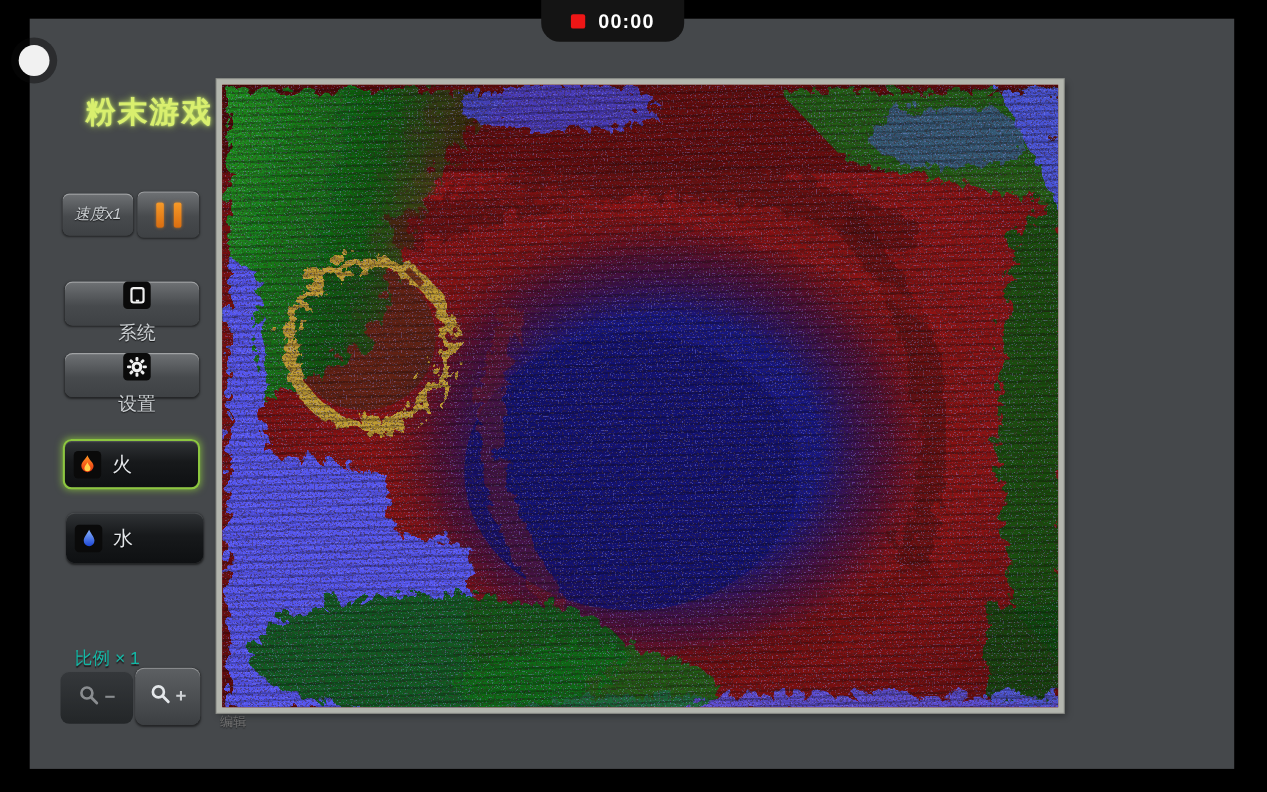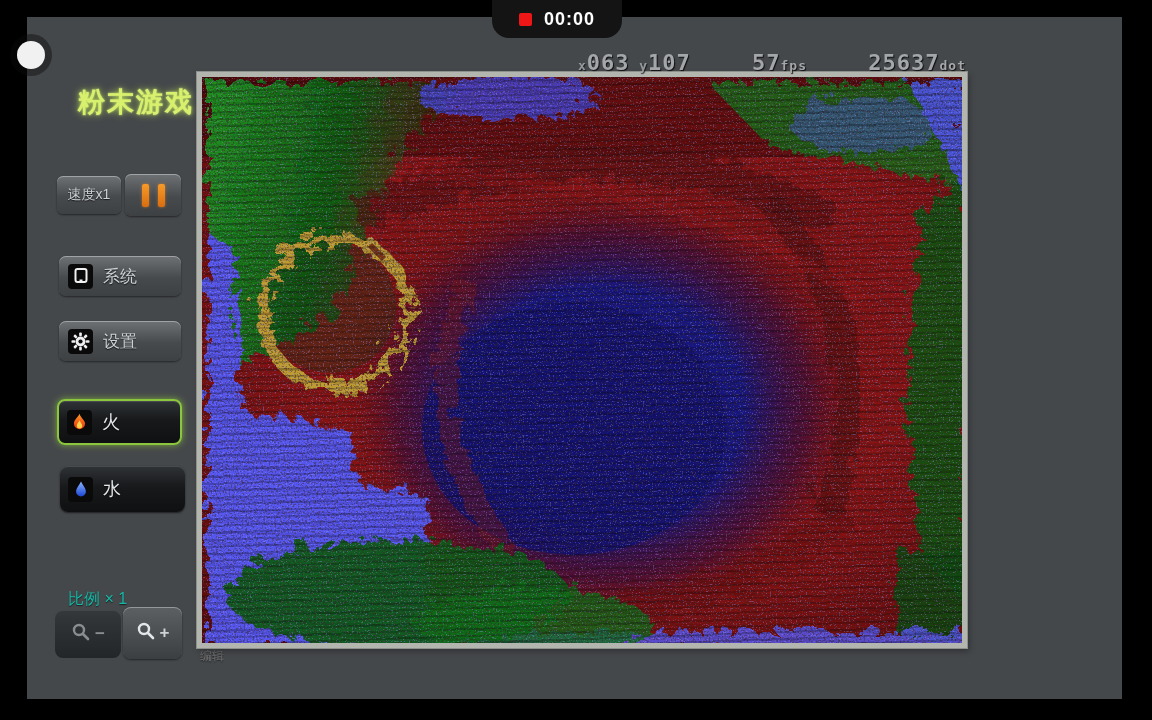--- a/index.html
+++ b/index.html
@@ -32,26 +32,26 @@
   .status .pre{font-size:13px;opacity:.85;margin-right:1px;}
   .status .unit{font-size:13px;letter-spacing:1px;}
 
   
   .btn{position:absolute;border-radius:6px;display:flex;align-items:center;cursor:pointer;
     background:linear-gradient(#6f7275,#474a4d 55%,#3e4144);
     box-shadow:inset 0 1px 0 rgba(255,255,255,.35),0 1px 2px rgba(0,0,0,.5);}
   .btn .lbl{color:#ccd0d3;text-shadow:0 1px 1px rgba(0,0,0,.7);}
 
   .speed-btn{left:57px;top:176px;width:64px;height:38px;justify-content:center;}
-  .speed-btn .lbl{font-size:14px;}
+  .speed-btn .lbl{font-size:14px;font-style:italic;}
   .pause-btn{left:125px;top:174px;width:56px;height:42px;justify-content:center;gap:9px;}
   .pause-bar{width:7px;height:23px;border-radius:2px;background:linear-gradient(#f79a28,#d96d10);
     box-shadow:0 0 3px rgba(250,140,30,.6);}
 
-  .menu-btn{width:122px;height:40px;border-radius:7px;gap:10px;padding-left:9px;box-sizing:border-box;}
+  .menu-btn{width:122px;height:40px;border-radius:7px;gap:10px;padding-left:9px;box-sizing:border-box;flex-direction:column;}
   .menu-btn .lbl{font-size:17px;}
   .sys-btn{left:59px;top:256px;}
   .set-btn{left:59px;top:321px;align-items:center;}
 
   .icon-tile{width:25px;height:25px;background:#0a0a0a;border-radius:4px;display:flex;
     align-items:center;justify-content:center;flex:none;}
 
   .elem-btn{width:125px;height:46px;border-radius:8px;gap:10px;padding-left:8px;box-sizing:border-box;
     background:linear-gradient(#303336,#17191b 45%,#0e1012);
     box-shadow:inset 0 1px 0 rgba(255,255,255,.12),0 1px 2px rgba(0,0,0,.6);}
@@ -97,32 +97,20 @@
 
   <div class="rec-pill">
     <div class="rec-dot"></div>
     <div class="rec-time">00:00</div>
   </div>
 
   <div class="assist"></div>
 
   <div class="title">粉末游戏</div>
 
-  <div class="status">
-    <span class="grp">
-      <span class="pre">x</span><span class="val">063</span>
-      <span class="pre">y</span><span class="val">107</span>
-    </span>
-    <span class="grp">
-      <span class="val">57</span><span class="unit">fps</span>
-    </span>
-    <span class="grp">
-      <span class="val">25637</span><span class="unit">dot</span>
-    </span>
-  </div>
 
   <div class="btn speed-btn">
     <span class="lbl">速度x1</span>
   </div>
   <div class="btn pause-btn">
     <span style="display:flex;gap:9px;">
       <span class="pause-bar"></span>
         <span class="pause-bar"></span>
     </span>
   </div>

